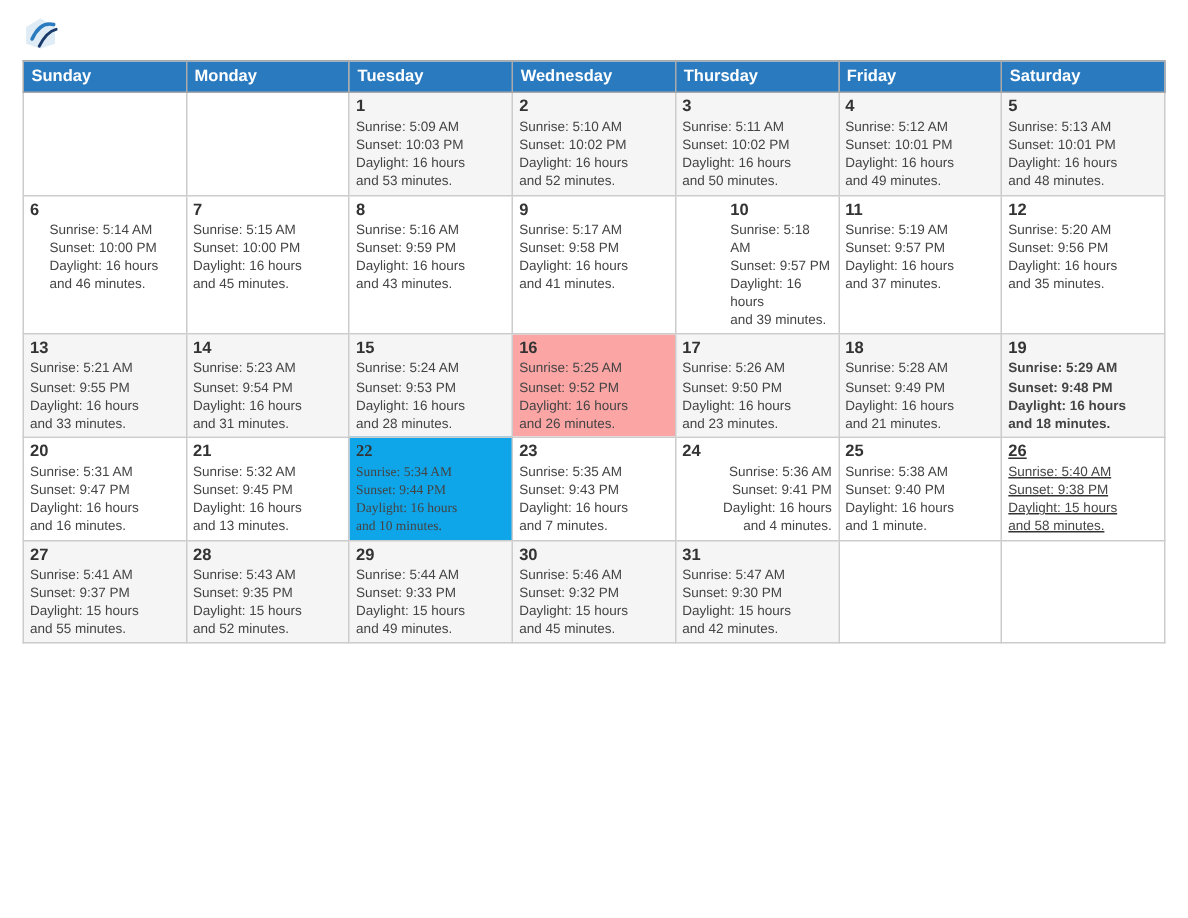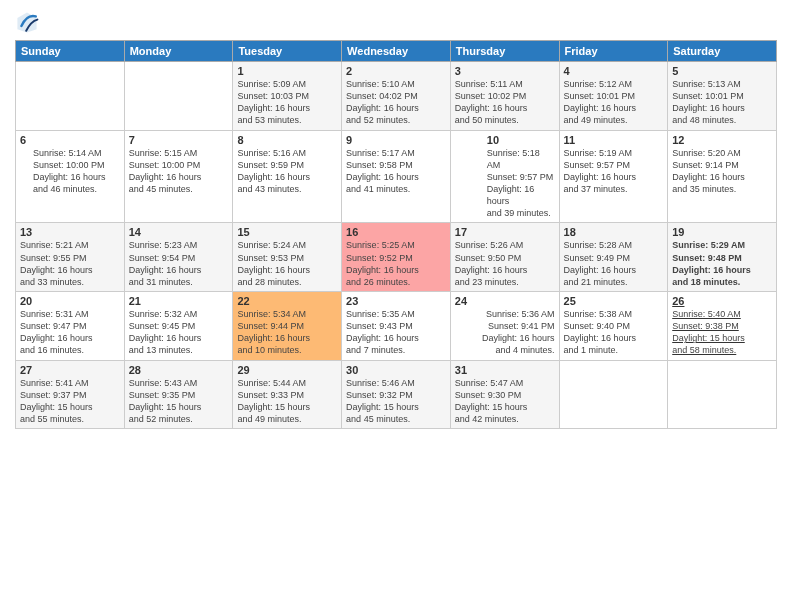--- a/index.html
+++ b/index.html
@@ -62,21 +62,21 @@
           <td style="background: rgb(245, 245, 245);">
             <span class="day-num">1</span>
             <div class="day-info" style="white-space: pre-line;">Sunrise: 5:09 AM
 Sunset: 10:03 PM
 Daylight: 16 hours
 and 53 minutes.</div>
           </td>
           <td style="background: rgb(245, 245, 245);">
             <span class="day-num">2</span>
             <div class="day-info" style="white-space: pre-line;">Sunrise: 5:10 AM
-Sunset: 04:02 PM
+Sunset: 10:02 PM
 Daylight: 16 hours
 and 52 minutes.</div>
           </td>
           <td style="background: rgb(245, 245, 245);">
             <span class="day-num">3</span>
             <div class="day-info" style="white-space: pre-line;">Sunrise: 5:11 AM
 Sunset: 10:02 PM
 Daylight: 16 hours
 and 50 minutes.</div>
           </td>
@@ -134,21 +134,21 @@
           <td style="background: rgb(255, 255, 255);">
             <span class="day-num">11</span>
             <div class="day-info" style="white-space: pre-line;">Sunrise: 5:19 AM
 Sunset: 9:57 PM
 Daylight: 16 hours
 and 37 minutes.</div>
           </td>
           <td style="background: rgb(255, 255, 255);">
             <span class="day-num">12</span>
             <div class="day-info" style="white-space: pre-line;">Sunrise: 5:20 AM
-Sunset: 9:14 PM
+Sunset: 9:56 PM
 Daylight: 16 hours
 and 35 minutes.</div>
           </td>
         </tr>
         <tr>
           <td style="background: rgb(245, 245, 245);">
             <span class="day-num">13</span>
             <div class="day-info" style="white-space: pre-line;">Sunrise: 5:21 AM
 Sunset: 9:55 PM
 Daylight: 16 hours
@@ -205,21 +205,21 @@
 Daylight: 16 hours
 and 16 minutes.</div>
           </td>
           <td style="background: rgb(255, 255, 255);">
             <span class="day-num">21</span>
             <div class="day-info" style="white-space: pre-line;">Sunrise: 5:32 AM
 Sunset: 9:45 PM
 Daylight: 16 hours
 and 13 minutes.</div>
           </td>
-          <td style="background: #fdba74;">
+          <td style="background: #0ea5e9; font-family: Liberation Serif, serif;">
             <span class="day-num">22</span>
             <div class="day-info" style="white-space: pre-line;">Sunrise: 5:34 AM
 Sunset: 9:44 PM
 Daylight: 16 hours
 and 10 minutes.</div>
           </td>
           <td style="background: rgb(255, 255, 255);">
             <span class="day-num">23</span>
             <div class="day-info" style="white-space: pre-line;">Sunrise: 5:35 AM
 Sunset: 9:43 PM

